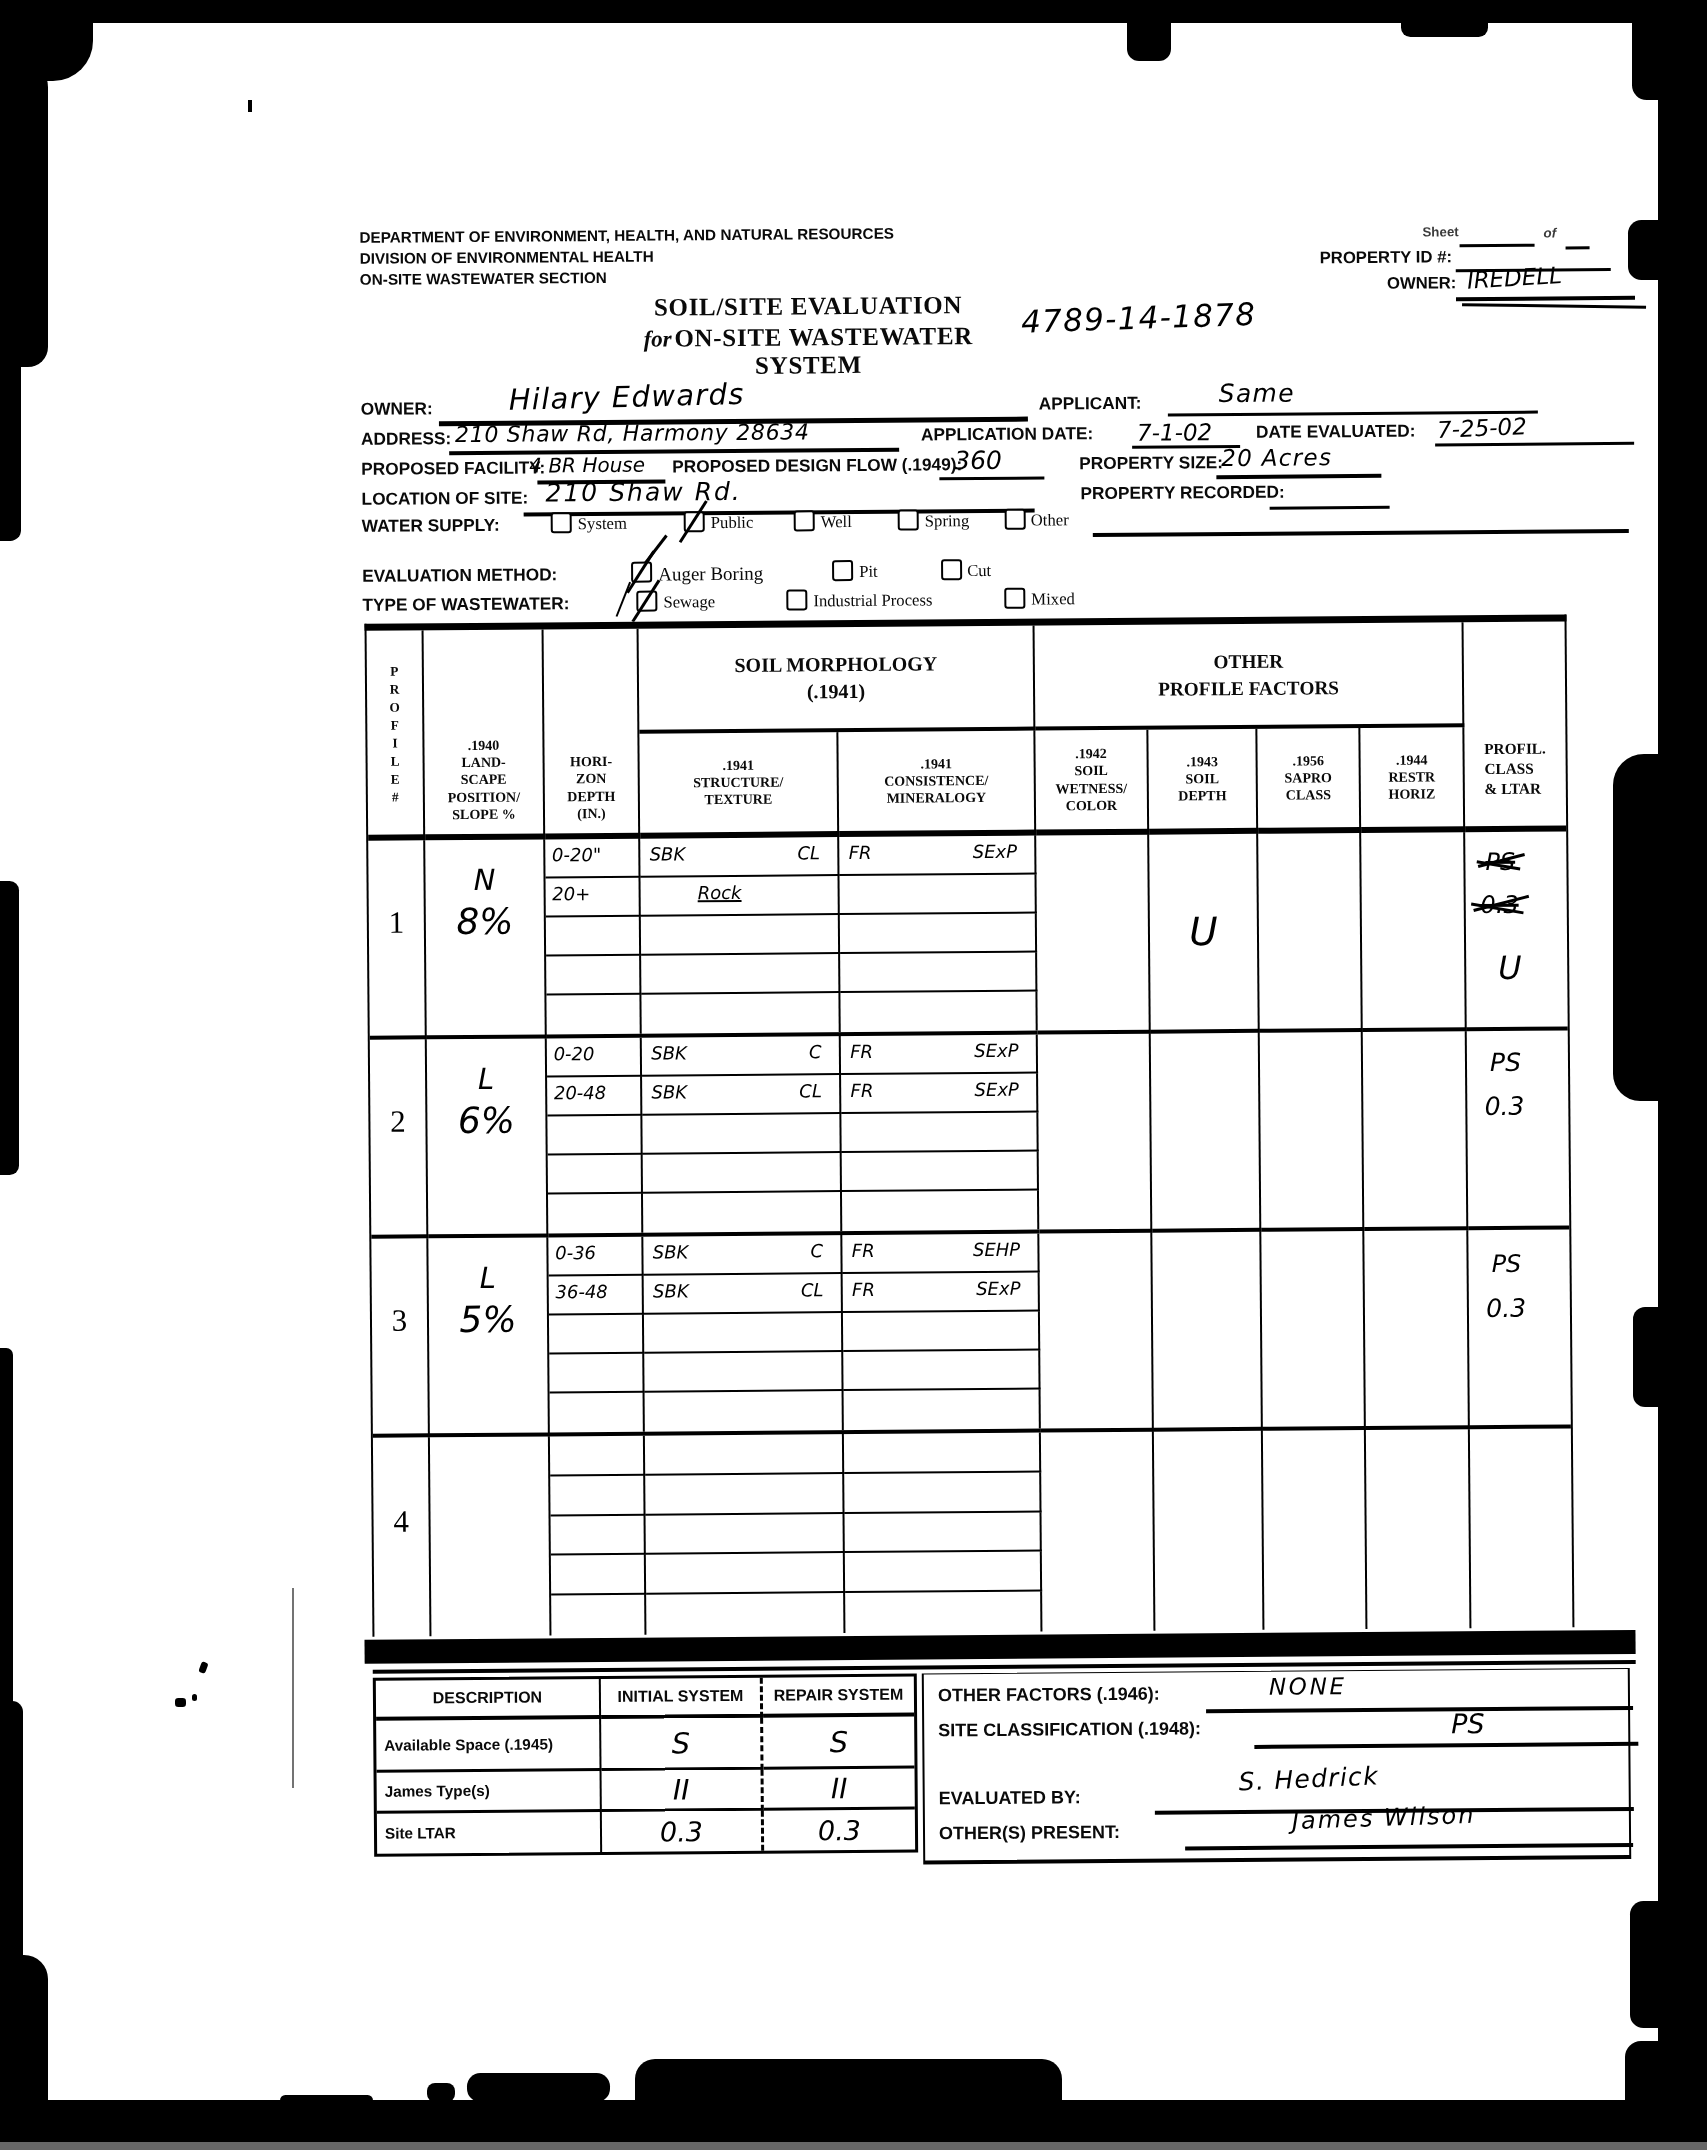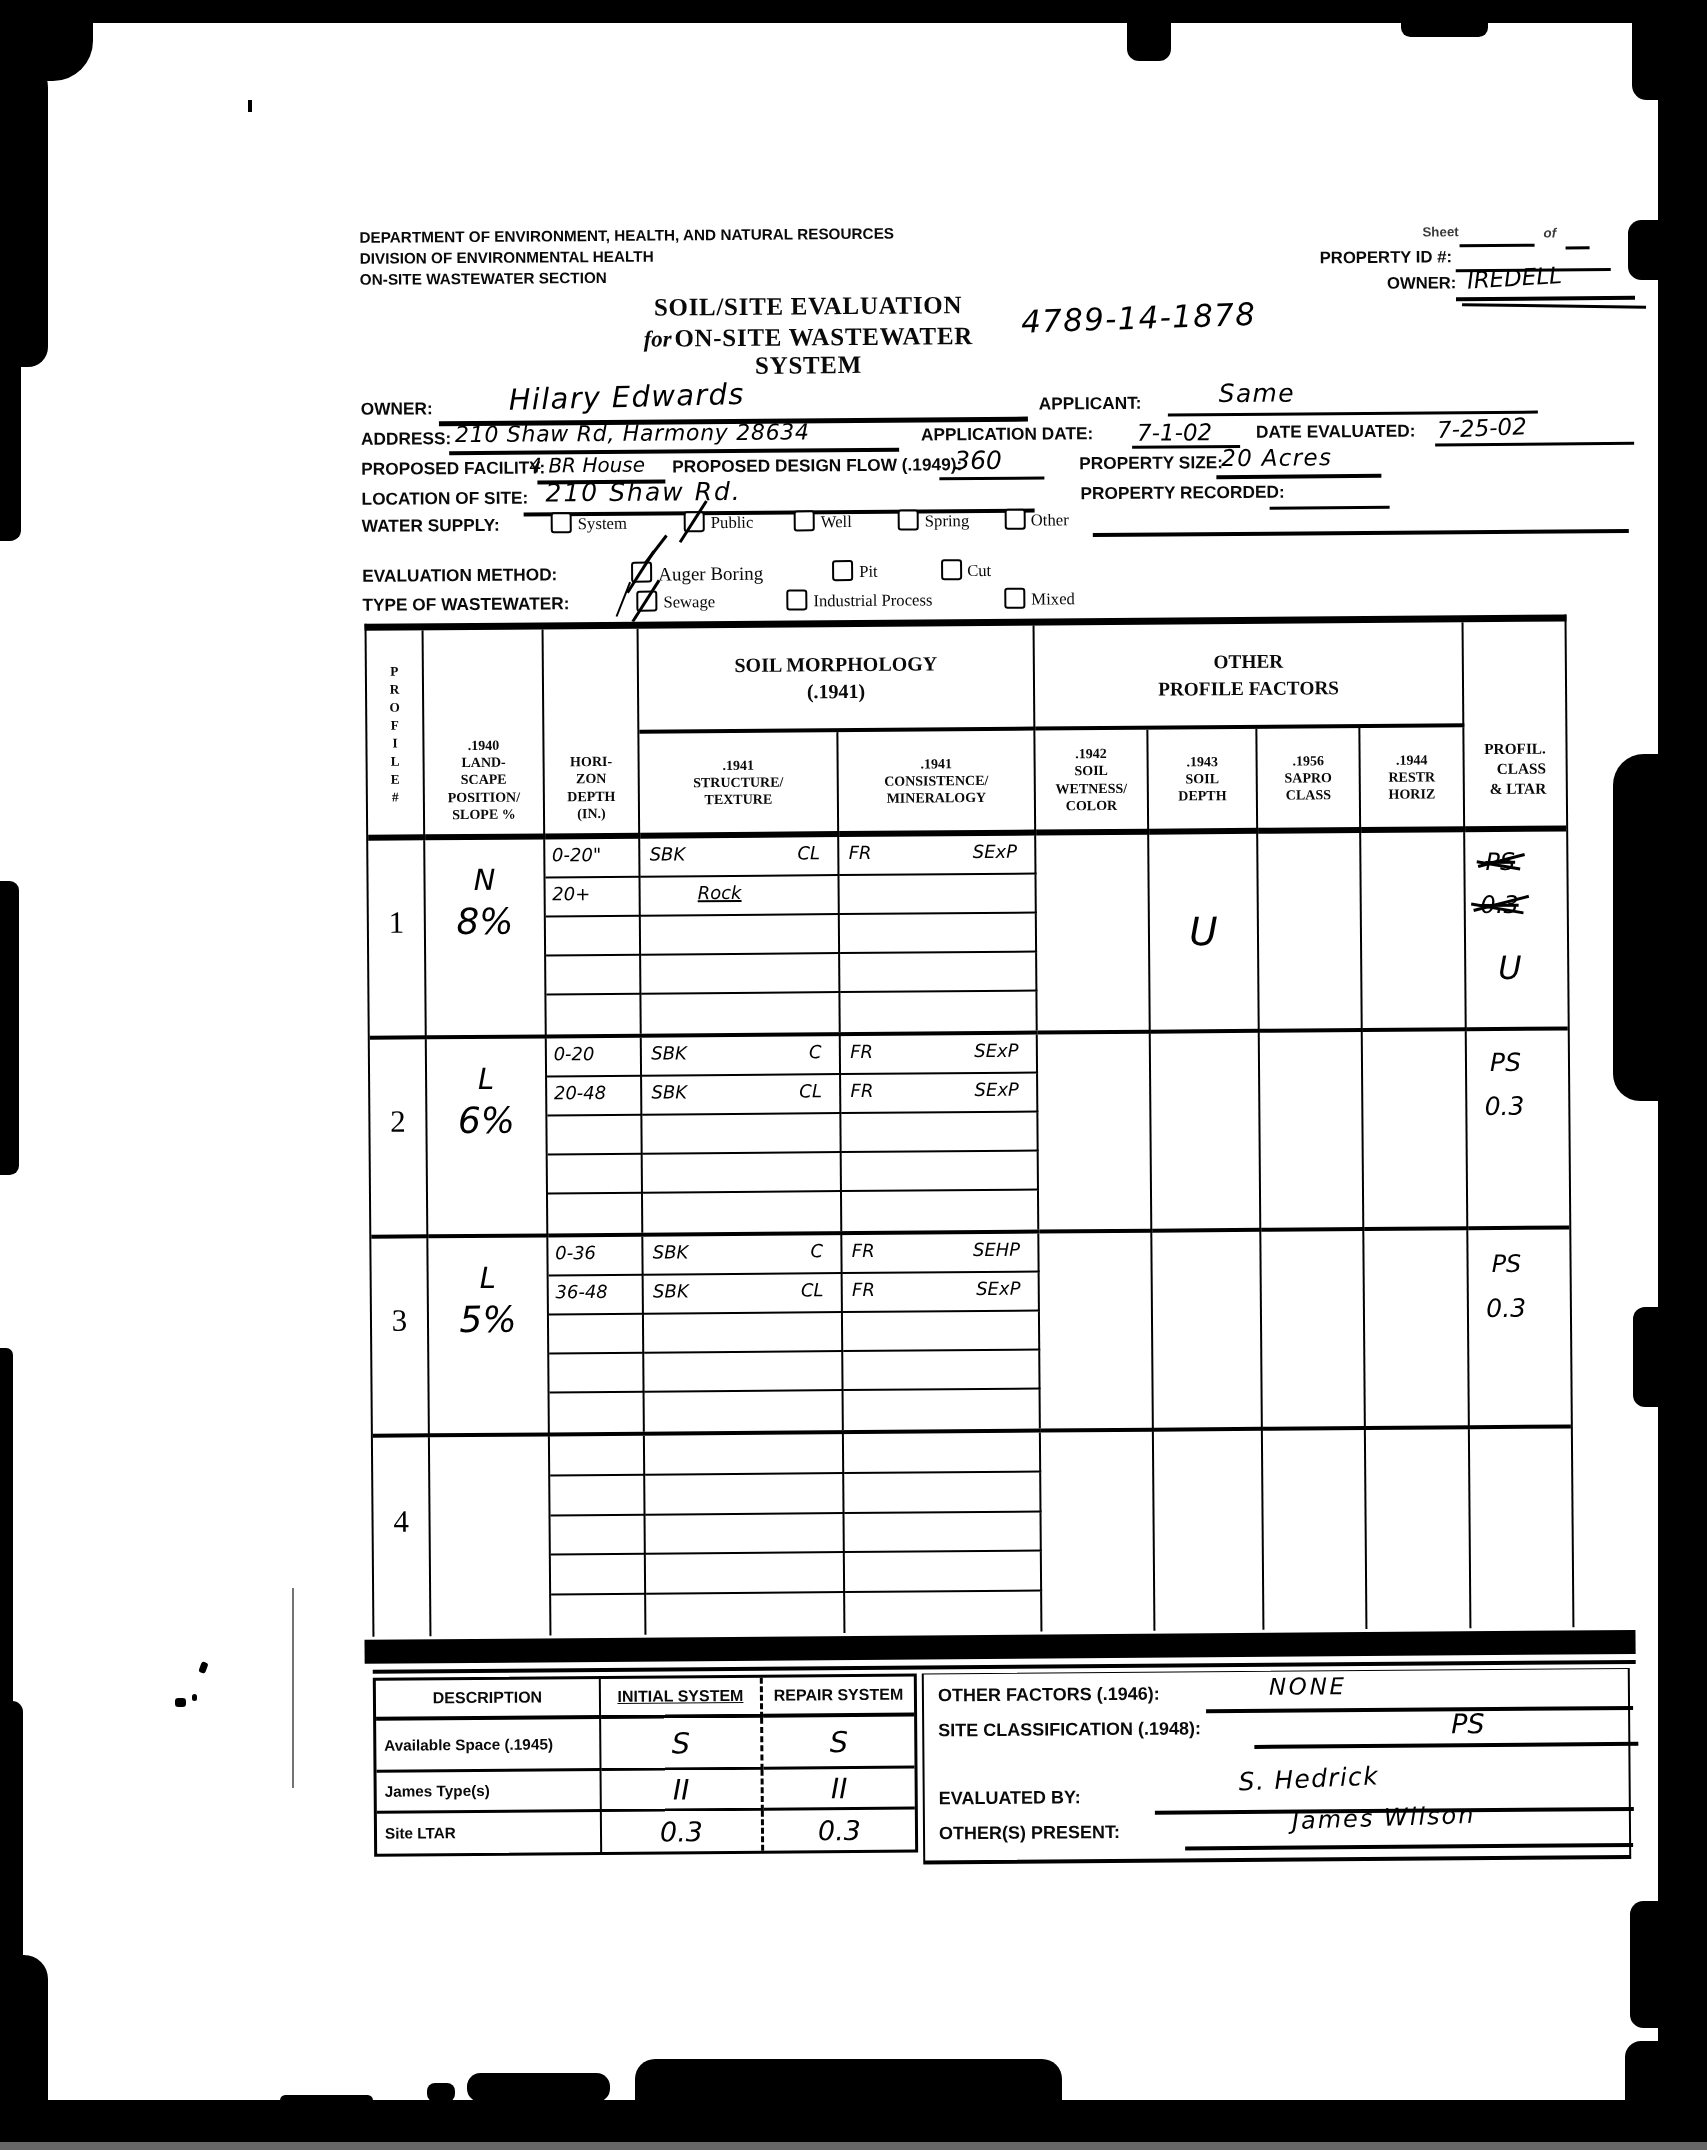--- a/index.html
+++ b/index.html
@@ -177,21 +177,21 @@
       </div>
       <div class="cell gh vcenter" style="grid-column:4/6;grid-row:1;border-right:2.7px solid #000;">
         <div class="sf prelines" style="font-size:20px;line-height:27px;text-align:center;">SOIL MORPHOLOGY
 (.1941)</div>
       </div>
       <div class="cell gh vcenter" style="grid-column:6/10;grid-row:1;">
         <div class="sf prelines" style="font-size:19.3px;line-height:27px;text-align:center;">OTHER
 PROFILE FACTORS</div>
       </div>
       <div class="cell rspan vbottom" style="grid-column:10;border-right:none;padding-bottom:27px;">
-        <div class="sf prelines" style="font-size:15.3px;line-height:20px;text-align:right;">PROFIL.
+        <div class="sf prelines" style="font-size:15.3px;line-height:20px;text-align:left;">PROFIL.
 CLASS
 &amp; LTAR</div>
       </div>
       <div class="cell h2 vcenter" style="grid-column:4;grid-row:2;">
         <div class="sf prelines hdrtxt">.1941
 STRUCTURE/
 TEXTURE</div>
       </div>
       <div class="cell h2 vcenter" style="grid-column:5;grid-row:2;border-right:2.7px solid #000;">
         <div class="sf prelines hdrtxt">.1941
@@ -417,21 +417,21 @@
     </div>
 
     <div class="artifact" style="left:360px;top:1636px;width:1271px;height:24px;"></div>
     <div class="ul" style="left:368px;top:1666px;width:1263px;height:4px;"></div>
 
     <div class="systbl">
       <div class="sc hdr">
           <span class="lbl" style="position:static;font-size:16px;">DESCRIPTION</span>
         </div>
       <div class="sc hdr dash">
-          <span class="lbl" style="position:static;font-size:16px;text-decoration:underline;">INITIAL SYSTEM</span>
+          <span class="lbl" style="position:static;font-size:16px;">INITIAL SYSTEM</span>
         </div>
       <div class="sc hdr norb">
           <span class="lbl" style="position:static;font-size:16px;">REPAIR SYSTEM</span>
         </div>
 
       <div class="sc">
           <span class="lbl rowlbl" style="position:static;">Available Space (.1945)</span>
         </div>
       <div class="sc dash">
           <span class="hand val" style="font-size:29px;">S</span>

